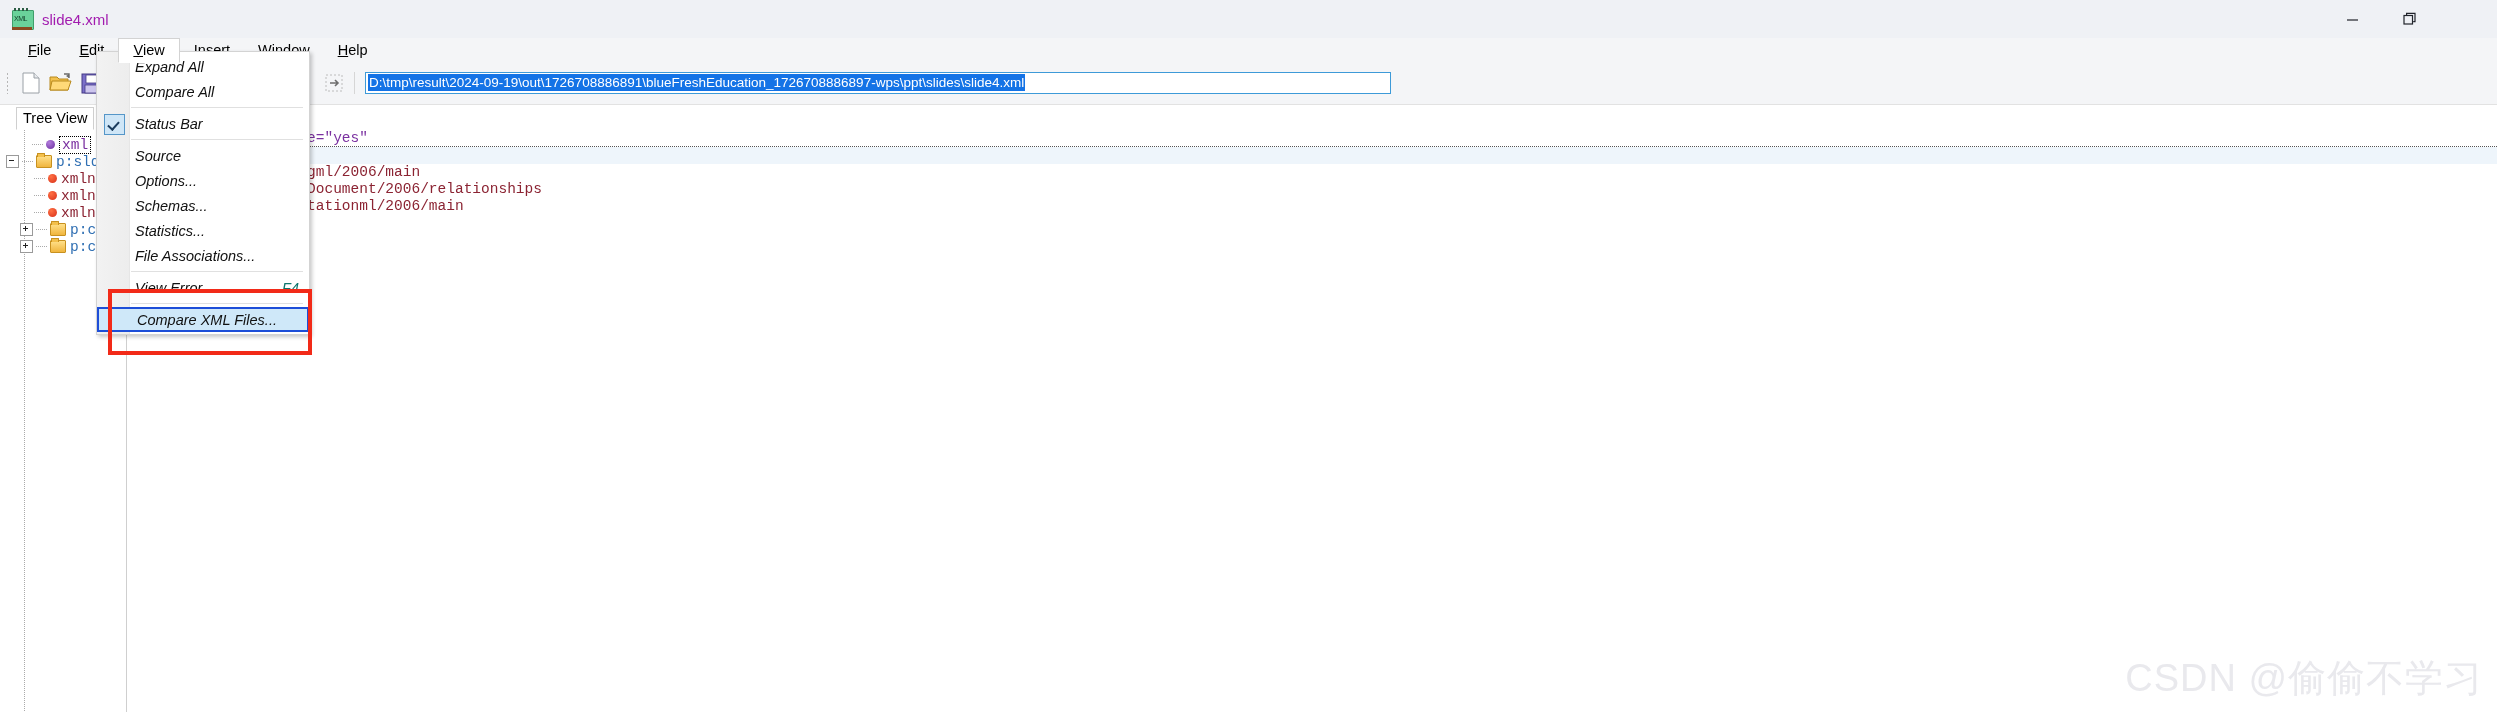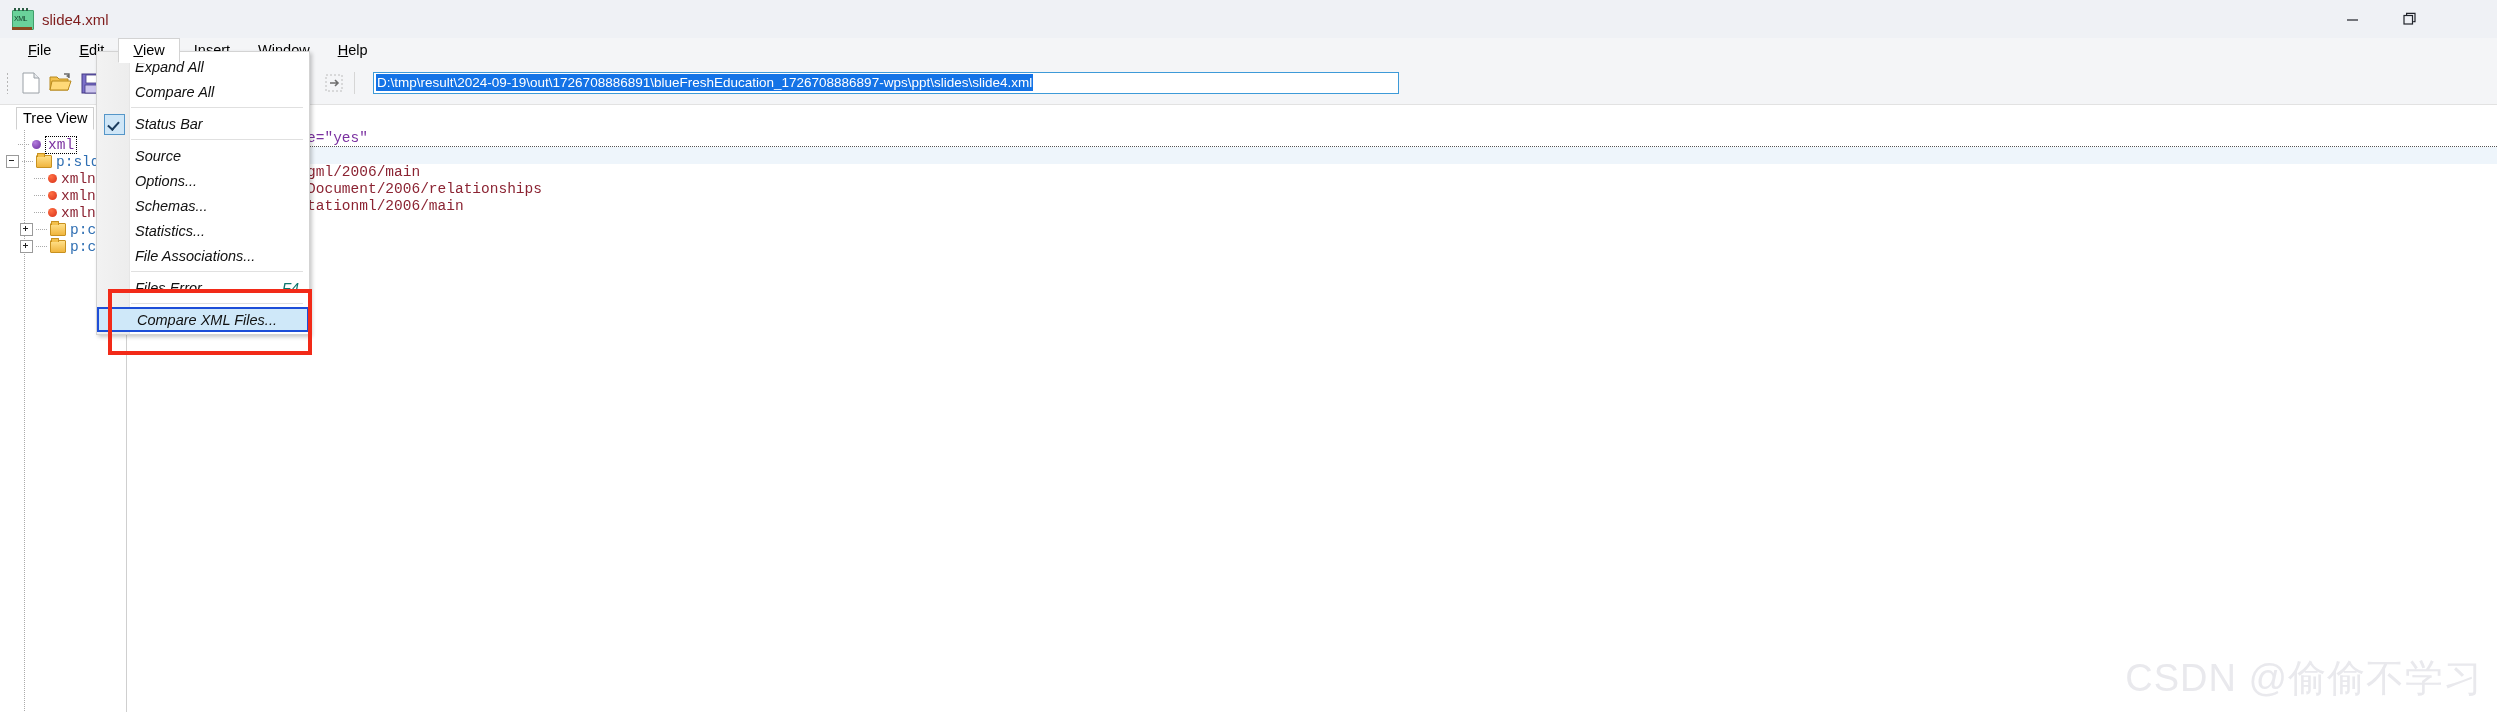--- a/index.html
+++ b/index.html
@@ -29,21 +29,21 @@
     font-size:7px;color:#15432c;font-family:"Liberation Sans",sans-serif;
     letter-spacing:-0.5px;
   }
   .app-icon .bar{
     position:absolute;left:0;bottom:0;width:20px;height:3px;background:#8a4b20;
   }
   .app-icon .dots{
     position:absolute;left:2px;top:0px;width:16px;height:3px;
     background:repeating-linear-gradient(to right,#2d5d45 0 2px,transparent 2px 4px);
   }
-  .title-text{font-size:15px;color:#7f1d1d;}
+  .title-text{font-size:15px;color:#a21caf;}
   .win-controls{position:absolute;right:0;top:0;height:38px;display:flex;}
   .win-btn{width:58px;height:38px;display:flex;align-items:center;justify-content:center;}
   .win-btn svg{display:block;}
   
   .menubar{
     height:24px;background:#f4f5f7;display:flex;align-items:stretch;
     padding-left:14px;position:relative;font-size:14.5px;
   }
   .menu-item{
     padding:1px 14px 2px 14px;display:flex;align-items:center;color:#000;
@@ -63,41 +63,41 @@
     background-image:radial-gradient(#b6b6b6 40%, transparent 41%);
     background-size:3px 4px;}
   .tb-btn{width:30px;height:30px;display:flex;align-items:center;justify-content:center;}
   .tb-sep{width:1px;height:22px;background:#d6d6d6;margin:0 4px;}
   .addrbar{
     flex:0 0 auto;margin-left:6px;display:flex;align-items:center;
   }
   .addr-input{
     width:1020px;height:20px;line-height:20px;
     border:1px solid #3d9ad8;background:#ffffff;
-    font-size:13.5px;color:#000;padding:0 2px;overflow:hidden;white-space:nowrap;margin-left:8px;
+    font-size:13.5px;color:#000;padding:0 2px;overflow:hidden;white-space:nowrap;
   }
   .addr-input .sel{background:#1473e6;color:#ffffff;padding:1px 1px;}
   
   .tabstrip{
     position:absolute;left:12px;top:104px;height:26px;display:flex;align-items:flex-end;
     padding-left:4px;z-index:5;
   }
   .tab{
     font-size:14.5px;color:#000;padding:2px 6px 3px 6px;border:1px solid transparent;
   }
   .tab.active{background:#ffffff;border:1px solid #cfcfcf;border-bottom-color:#ffffff;}
   
   .workarea{position:absolute;left:0;top:130px;right:0;bottom:0;background:#ffffff;}
   .treepane{
     position:absolute;left:0;top:0;width:126px;bottom:0;background:#ffffff;
     border-right:1px solid #cfcfcf;overflow:hidden;
   }
   .tree{padding-top:6px;font-family:"Liberation Mono", monospace;font-size:14.5px;}
   .trow{height:17px;display:flex;align-items:center;white-space:nowrap;position:relative;}
-  .indent1{padding-left:18px;}
+  .indent1{padding-left:32px;}
   .indent2{padding-left:34px;}
   .expander{
     width:11px;height:11px;border:1px solid #9a9a9a;background:#fff;
     display:inline-block;position:relative;margin-right:3px;flex:0 0 auto;
   }
   .expander:before{
     content:"";position:absolute;left:2px;top:4px;width:5px;height:1px;background:#222;
   }
   .expander.plus:after{
     content:"";position:absolute;left:4px;top:2px;width:1px;height:5px;background:#222;
@@ -358,21 +358,21 @@
   <div class="dd-item">
     <span>Statistics...</span>
   </div>
   <div class="dd-item">
     <span>File Associations...</span>
   </div>
 
   <div class="dd-sep"></div>
 
   <div class="dd-item">
-    <span>Files Error</span>
+    <span>View Error</span>
     <span class="shortcut">F4</span>
   </div>
 
   <div class="dd-sep"></div>
 
   <div class="dd-item selected">
     <span>Compare XML Files...</span>
   </div>
 </div>
 

